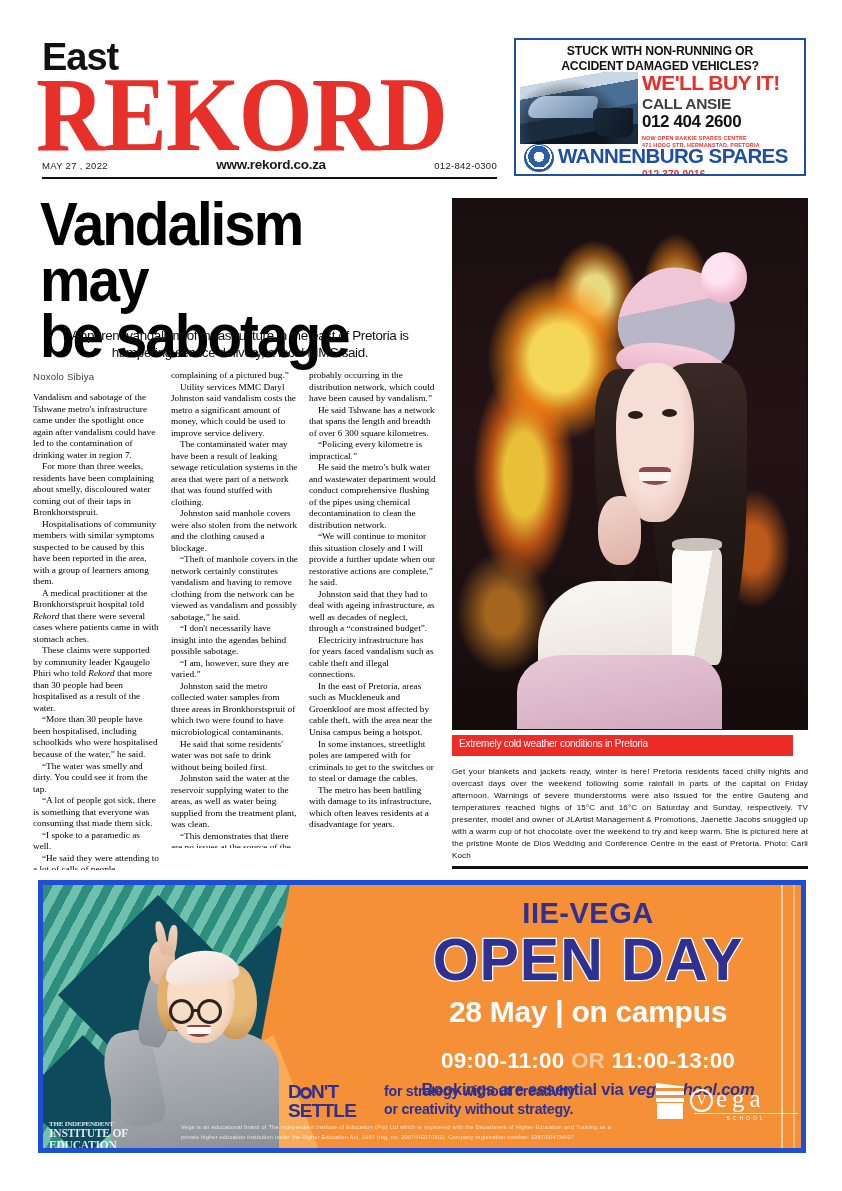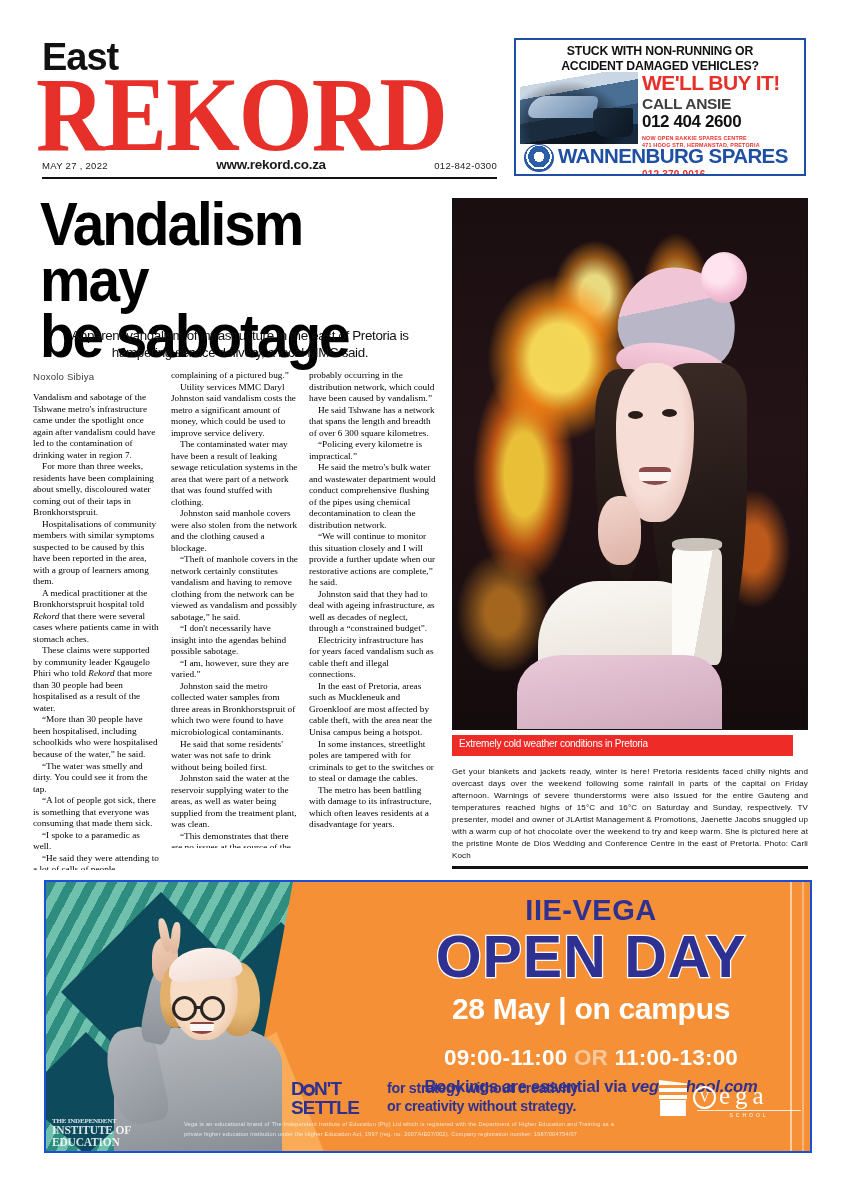--- a/index.html
+++ b/index.html
@@ -216,22 +216,22 @@
     position: absolute; left: 452px; top: 766px; width: 356px;
     font-size: 8.05px; line-height: 1.5; color: #111; text-align: justify;
     letter-spacing: 0.1px;
   }
   .cap-rule {
     position: absolute; left: 452px; top: 866px; width: 356px; height: 3px; background: #111;
   }
 
   
   .ad-bottom {
-    position: absolute; left: 44px; top: 880px; width: 768px; height: 273px;
-    background: #f59037; overflow: hidden; border: 2px solid #1d4ed8;
+    position: absolute; left: 38px; top: 880px; width: 768px; height: 273px;
+    background: #f59037; overflow: hidden; border: 5px solid #1d4ed8;
   }
   .vg-stripes {
     position: absolute; left: 0; top: 0; width: 300px; height: 273px;
     background: repeating-linear-gradient(118deg, #2e8d7f 0 9px, #6fc0ad 9px 18px);
   }
   .vg-orange-wedge {
     position: absolute; left: 196px; top: 0; width: 150px; height: 273px;
     background: #f59037;
     clip-path: polygon(34% 0, 100% 0, 100% 100%, 0 100%);
   }

